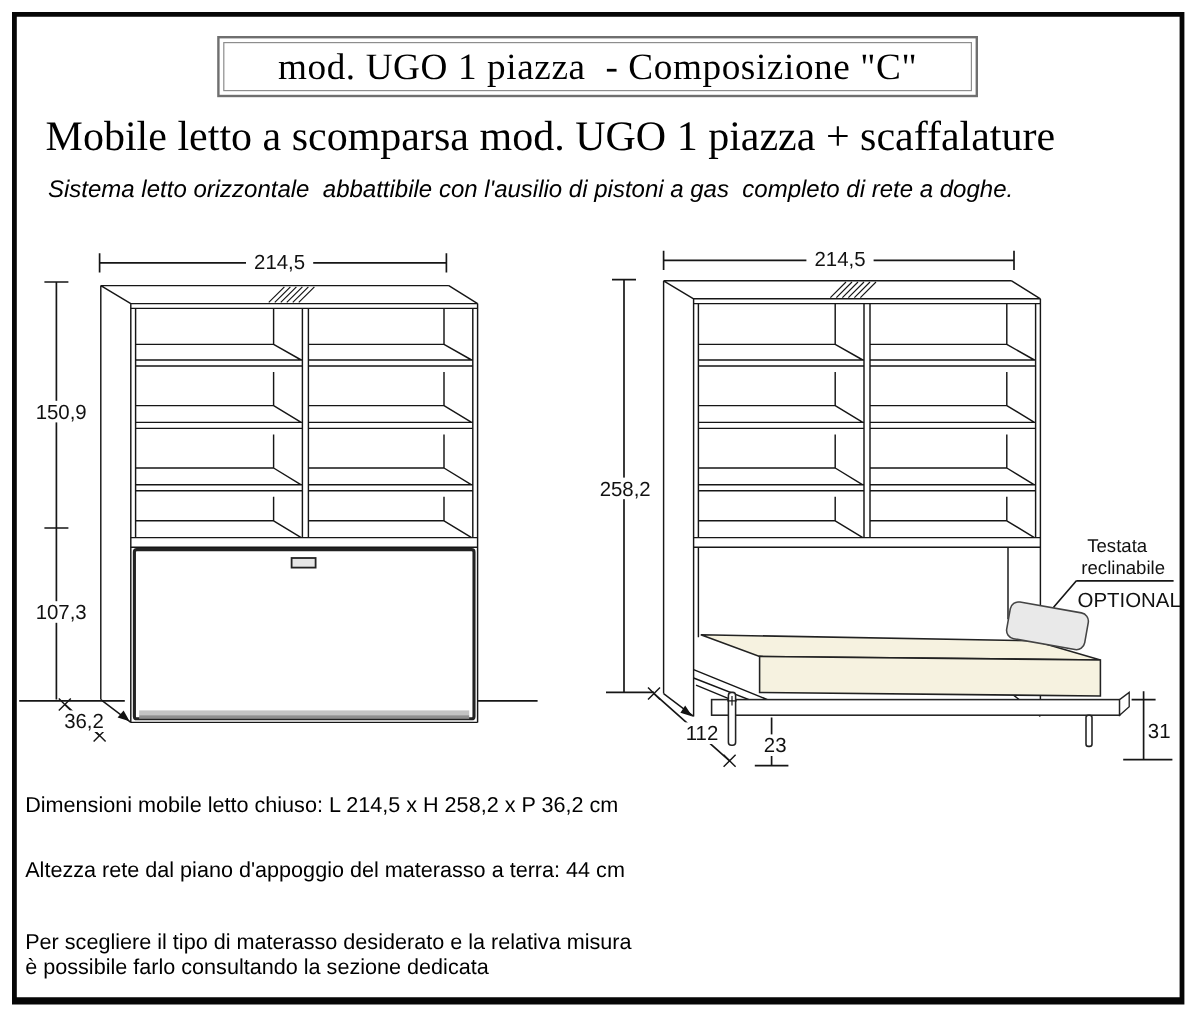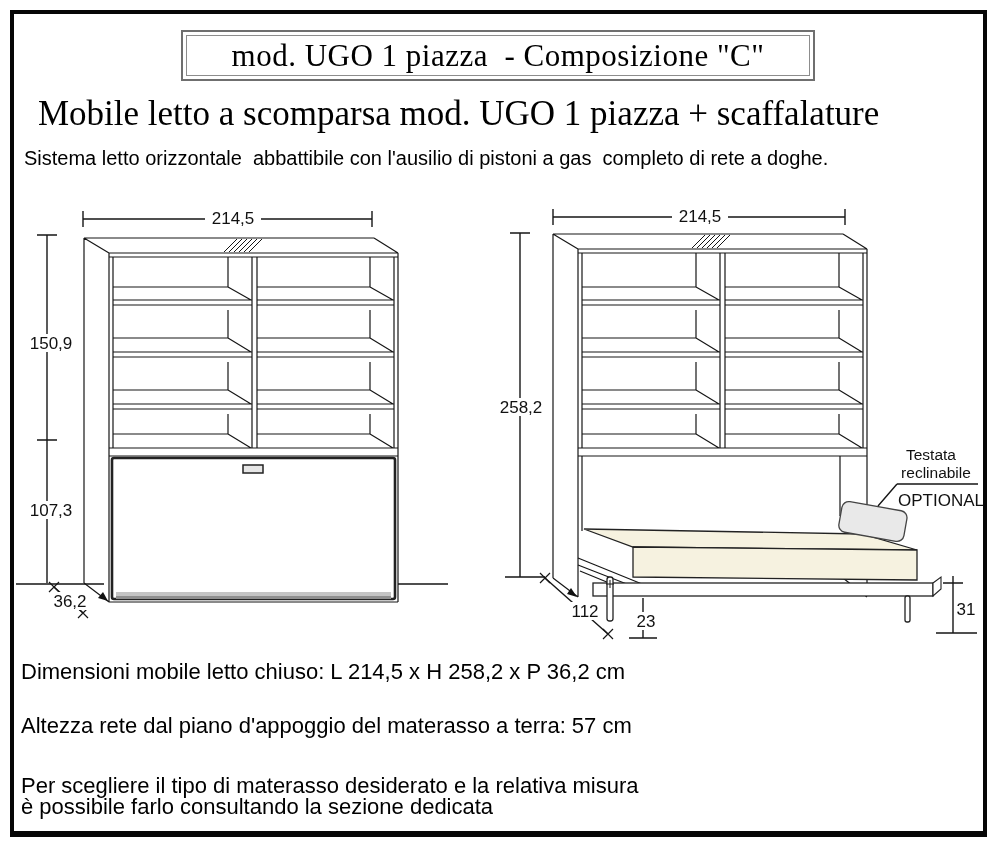--- a/index.html
+++ b/index.html
@@ -7,22 +7,22 @@
          font-family:"Liberation Sans",sans-serif;color:#000;padding-left:34px;}
   .page-border{position:absolute;left:10px;top:10px;width:977px;height:827px;box-sizing:border-box;
          border:4px solid #060606;border-bottom-width:6px;}
   .title-box{position:absolute;left:181px;top:30px;width:634px;height:51px;box-sizing:border-box;
          border:2px solid #6f6f6f;padding:3px;}
   .title-inner{width:100%;height:100%;box-sizing:border-box;border:1px solid #8d8d8d;
          display:flex;align-items:center;justify-content:center;}
   .title-text{font-family:"Liberation Serif",serif;font-size:31px;white-space:pre;letter-spacing:.5px;}
   .heading{position:absolute;left:38px;top:94px;width:930px;font-family:"Liberation Serif",serif;
          font-size:35px;line-height:40px;white-space:pre;}
-  .desc{position:absolute;left:24px;font-size:20px;line-height:24px;white-space:pre;}
-  .spec{position:absolute;left:21px;font-size:22px;line-height:25px;white-space:pre;}
+  .desc{position:absolute;left:40px;font-size:20px;line-height:24px;white-space:pre;font-style:italic;}
+  .spec{position:absolute;left:21px;font-size:18px;line-height:25px;white-space:pre;}
   .art{position:absolute;left:0;top:0;width:1000px;height:850px;}
   .dimtxt{font-family:"Liberation Sans",sans-serif;font-size:17px;fill:#111;}
   .anntxt{font-family:"Liberation Sans",sans-serif;font-size:15.5px;fill:#111;}
   .opttxt{font-family:"Liberation Sans",sans-serif;font-size:17px;fill:#111;}
 </style>
 </head>
 <body>
 
 <div class="stage">
 
@@ -126,17 +126,17 @@
         <text class="dimtxt" text-anchor="middle" x="646" y="627">23</text>
         <text class="dimtxt" text-anchor="middle" x="966" y="615">31</text>
         <text class="anntxt" text-anchor="middle" x="931" y="460">Testata</text>
         <text class="anntxt" text-anchor="middle" x="936" y="478">reclinabile</text>
         <text class="opttxt" text-anchor="middle" x="941" y="506">OPTIONAL</text>
       </g>
     </g>
   </svg>
 
   <div class="spec" style="top:659px">Dimensioni mobile letto chiuso: L 214,5 x H 258,2 x P 36,2 cm</div>
-  <div class="spec" style="top:713px">Altezza rete dal piano d'appoggio del materasso a terra: 57 cm</div>
+  <div class="spec" style="top:713px">Altezza rete dal piano d'appoggio del materasso a terra: 44 cm</div>
   <div class="spec" style="top:773px">Per scegliere il tipo di materasso desiderato e la relativa misura</div>
   <div class="spec" style="top:794px">è possibile farlo consultando la sezione dedicata</div>
 
 </div>
 
 </body></html>

